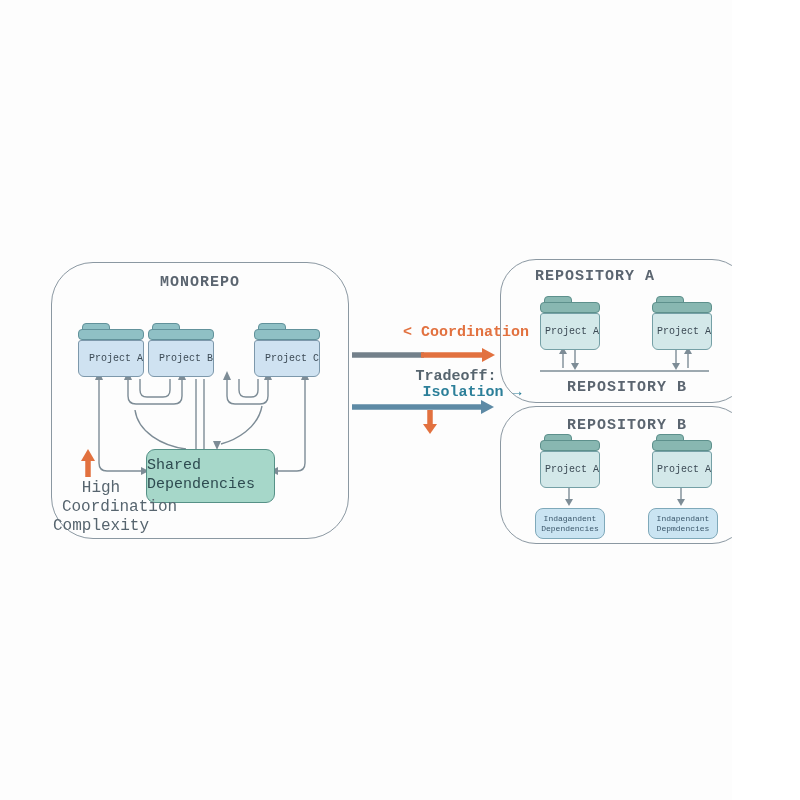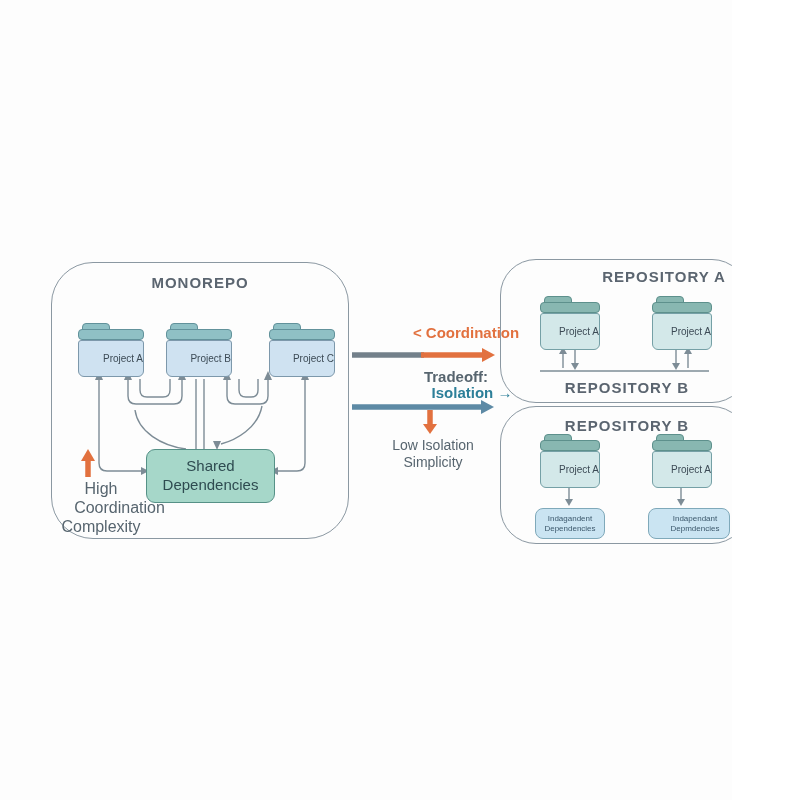--- a/index.html
+++ b/index.html
@@ -1,18 +1,18 @@
 <!DOCTYPE html>
 <html><head>
 <meta charset="utf-8">
 <style>
   html,body{margin:0;padding:0;background:#ffffff;}
   .canvas{
     position:relative;width:732px;height:800px;background:#fdfdfd;overflow:hidden;
-    font-family:Liberation Sans, sans-serif;
+    font-family:Liberation Mono, monospace;
   }
   .center-x{transform:translateX(-50%);}
   
   .big-box{
     position:absolute;border:1.6px solid #8b98a2;border-radius:42px;background:transparent;
   }
   .repo-box{border-radius:36px;}
   .box-title{
     position:absolute;color:#5b6570;font-size:15px;font-weight:600;letter-spacing:1px;white-space:nowrap;
   }
@@ -33,21 +33,21 @@
     font-size:10px;color:#3c4a55;
   }
   .folder.repo{width:60px;}
   .folder.repo .tab{background:#88b7b1;border-color:#5d908c;}
   .folder.repo .bar{background:#88b7b1;border-color:#5d908c;}
   .folder.repo .body{background:#d3e8e9;border-color:#75a0a6;}
   
   .shared-box{
     position:absolute;left:146px;top:449px;width:127px;height:52px;
     background:#a6d7c9;border:1.6px solid #569187;border-radius:9px;
-    display:flex;flex-direction:column;align-items:center;justify-content:center;
+    display:flex;flex-direction:column;align-items:flex-start;justify-content:center;
     font-size:15px;font-weight:500;color:#2e4b50;line-height:1.25;
   }
   
   .dep-box{
     position:absolute;width:68px;height:29px;top:508px;
     background:#cae4f2;border:1.4px solid #7fa9ba;border-radius:8px;
     display:flex;flex-direction:column;align-items:center;justify-content:center;
     font-size:8px;color:#3c586c;line-height:1.25;
   }
   .note{
@@ -142,28 +142,28 @@
   <div class="big-box" style="left:51px;top:262px;width:296px;height:275px;"></div>
   <div class="box-title center-x" style="left:200px;top:274px;">MONOREPO</div>
 
   <div class="folder" style="left:78px;top:323px;">
     <div class="tab"></div>
     <div class="bar"></div>
     <div class="body">
         <span>Project A</span>
       </div>
   </div>
-  <div class="folder" style="left:166px;top:323px;">
+  <div class="folder" style="left:148px;top:323px;">
     <div class="tab"></div>
     <div class="bar"></div>
     <div class="body">
         <span>Project B</span>
       </div>
   </div>
-  <div class="folder" style="left:254px;top:323px;margin-left:15px;">
+  <div class="folder" style="left:254px;top:323px;">
     <div class="tab"></div>
     <div class="bar"></div>
     <div class="body">
         <span>Project C</span>
       </div>
   </div>
 
   <div class="shared-box">
     <span>Shared</span>
     <span>Dependencies</span>
@@ -171,27 +171,23 @@
 
   <div class="note center-x" style="left:101px;top:479px;">
     <span style="display:block;">High</span>
     <span style="display:block;margin-left:37px;">Coordination</span>
     <span style="display:block;">Complexity</span>
   </div>
 
   <div class="mid-label orange-text center-x" style="left:430px;top:324px;">&lt; Coordination</div>
   <div class="mid-label gray-text center-x" style="left:420px;top:368px;">Tradeoff:</div>
   <div class="mid-label teal-text center-x" style="left:424px;top:384px;padding-left:24px;">Isolation →</div>
-  <div class="note center-x" style="left:433px;top:437px;font-size:14px;">
-    <span style="display:block;">Low Isolation</span>
-    <span style="display:block;">Simplicity</span>
-  </div>
 
   <div class="big-box repo-box" style="left:500px;top:259px;width:246px;height:142px;"></div>
-  <div class="box-title center-x" style="left:664px;top:268px;">REPOSITORY A</div>
+  <div class="box-title center-x" style="left:595px;top:268px;">REPOSITORY A</div>
 
   <div class="folder repo" style="left:540px;top:296px;">
     <div class="tab"></div>
     <div class="bar"></div>
     <div class="body">
         <span>Project A</span>
       </div>
   </div>
   <div class="folder repo" style="left:652px;top:296px;">
     <div class="tab"></div>
@@ -217,18 +213,18 @@
     <div class="bar"></div>
     <div class="body">
         <span>Project A</span>
       </div>
   </div>
 
   <div class="dep-box" style="left:535px;">
     <span>Indagandent</span>
     <span>Dependencies</span>
   </div>
-  <div class="dep-box" style="left:648px;padding-left:12px;">
+  <div class="dep-box" style="left:648px;">
     <span>Indapendant</span>
     <span>Depmdencies</span>
   </div>
 
 </div>
 
 </body></html>

